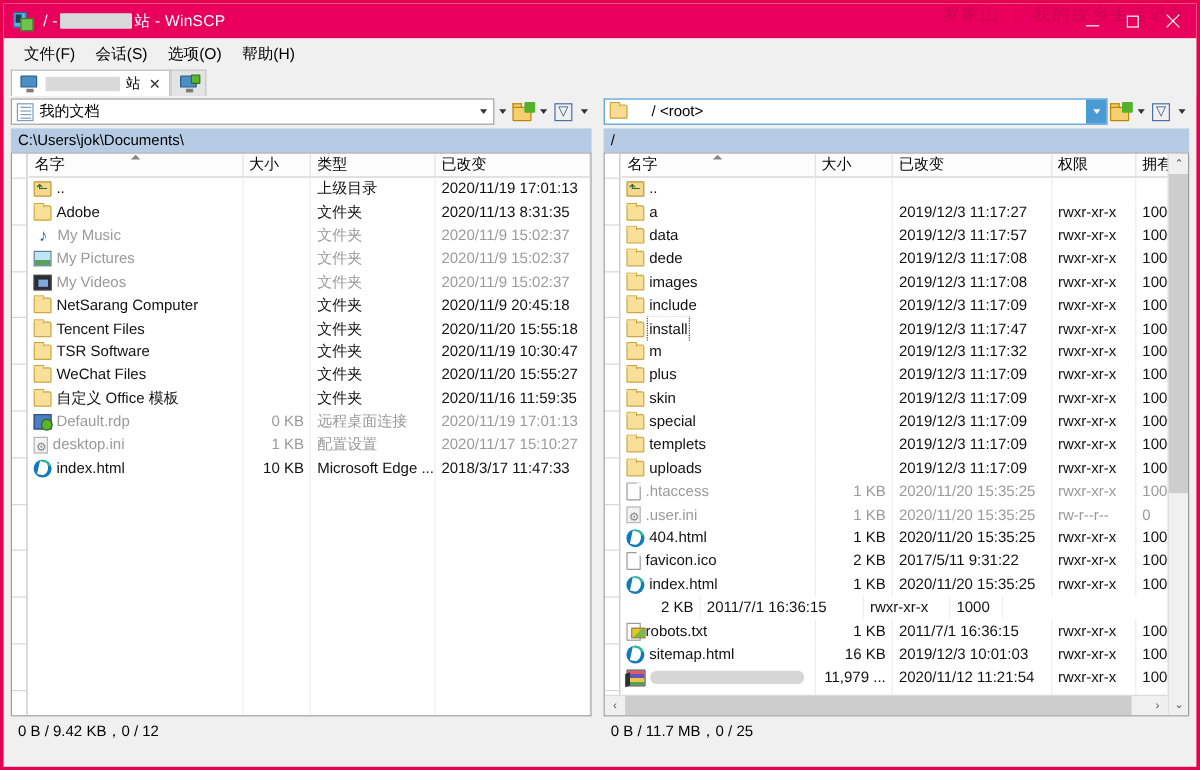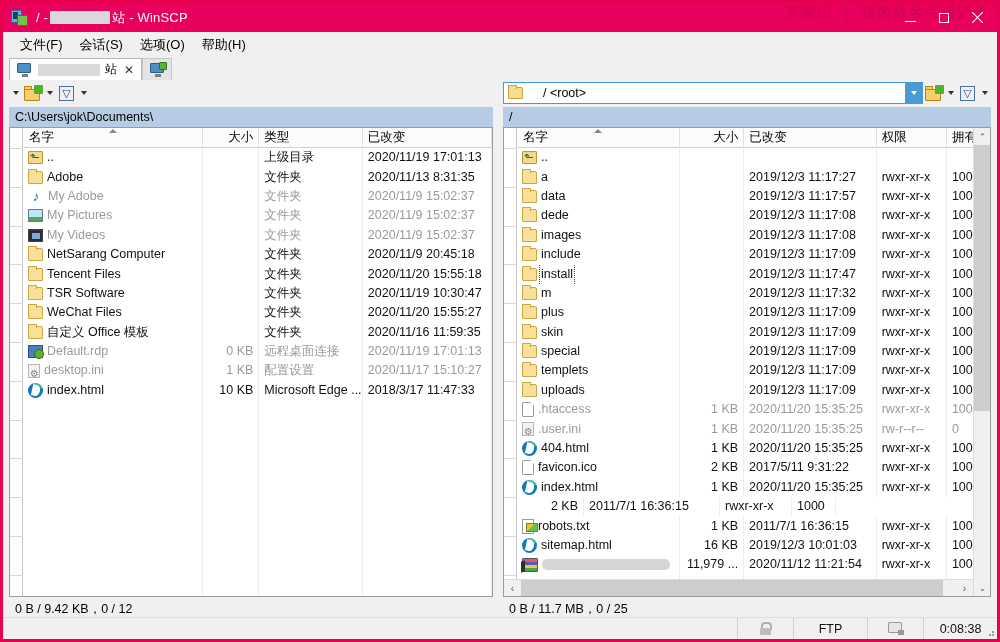--- a/index.html
+++ b/index.html
@@ -266,21 +266,21 @@
     border-bottom: 1px solid #d0d0d0;
     display: flex; align-items: center;
     font-size: 12.5px; color: #000;
   }
   .hdr .cell {
     height: 20px; line-height: 19px;
     border-right: 1px solid #e1e1e1;
     padding: 0 5px;
     position: relative; overflow: hidden; white-space: nowrap;
   }
-  .hdr .cell.r { text-align: right; }
+  .hdr .cell.r { }
   .sort-caret {
     position: absolute; left: 50%; top: 1px;
     margin-left: -4px;
     width: 0; height: 0;
     border-left: 4px solid transparent;
     border-right: 4px solid transparent;
     border-bottom: 4px solid #888;
   }
 
   .rows { position: relative; }
@@ -495,20 +495,27 @@
     </span>
     <span class="tab inactive">
       <span class="mon-icon green">
           <i></i>
           <b></b>
         </span>
     </span>
   </div>
 
   <div class="addr-row addr-left">
+    <span class="combo">
+      <span class="doc-icon"></span>
+      <span>我的文档</span>
+      <span class="arrow">
+          <i class="caret-dn"></i>
+        </span>
+    </span>
     <span class="tb-btn narrow">
         <i class="caret-dn"></i>
       </span>
     <span class="tb-btn">
       <span class="open-folder">
           <i class="tabtop"></i>
           <i class="back"></i>
           <i class="green"></i>
         </span>
     </span>
@@ -589,21 +596,21 @@
               <span class="ic folder"></span>
               <span class="lbl">Adobe</span>
             </div>
             <div class="c  r" style="width: 61px;"></div>
             <div class="c " style="width: 112px;">文件夹</div>
             <div class="c " style="width: 140px;">2020/11/13  8:31:35</div>
           </div>
           <div class="row dim">
             <div class="c name" style="width: 194px;">
               <span class="ic music">♪</span>
-              <span class="lbl">My Adobe</span>
+              <span class="lbl">My Music</span>
             </div>
             <div class="c  r" style="width: 61px;"></div>
             <div class="c " style="width: 112px;">文件夹</div>
             <div class="c " style="width: 140px;">2020/11/9  15:02:37</div>
           </div>
           <div class="row dim">
             <div class="c name" style="width: 194px;">
               <span class="ic pic"></span>
               <span class="lbl">My Pictures</span>
             </div>
@@ -1026,25 +1033,14 @@
     <div class="hsb">
       <span class="btn lf">‹</span>
       <span class="thumb"></span>
       <span class="btn rt">›</span>
     </div>
   </div>
 
   <div class="panelstatus left">0 B / 9.42 KB，0 / 12</div>
   <div class="panelstatus right">0 B / 11.7 MB，0 / 25</div>
 
-  <div class="statusbar">
-    <span class="sb-cell">
-      <span class="lock-ic"></span>
-    </span>
-    <span class="sb-cell wide">FTP</span>
-    <span class="sb-cell">
-      <span class="sess-ic"></span>
-    </span>
-    <span class="sb-cell wide">0:08:38</span>
-    <span class="grip"></span>
-  </div>
 
 </div>
 
 </body></html>

